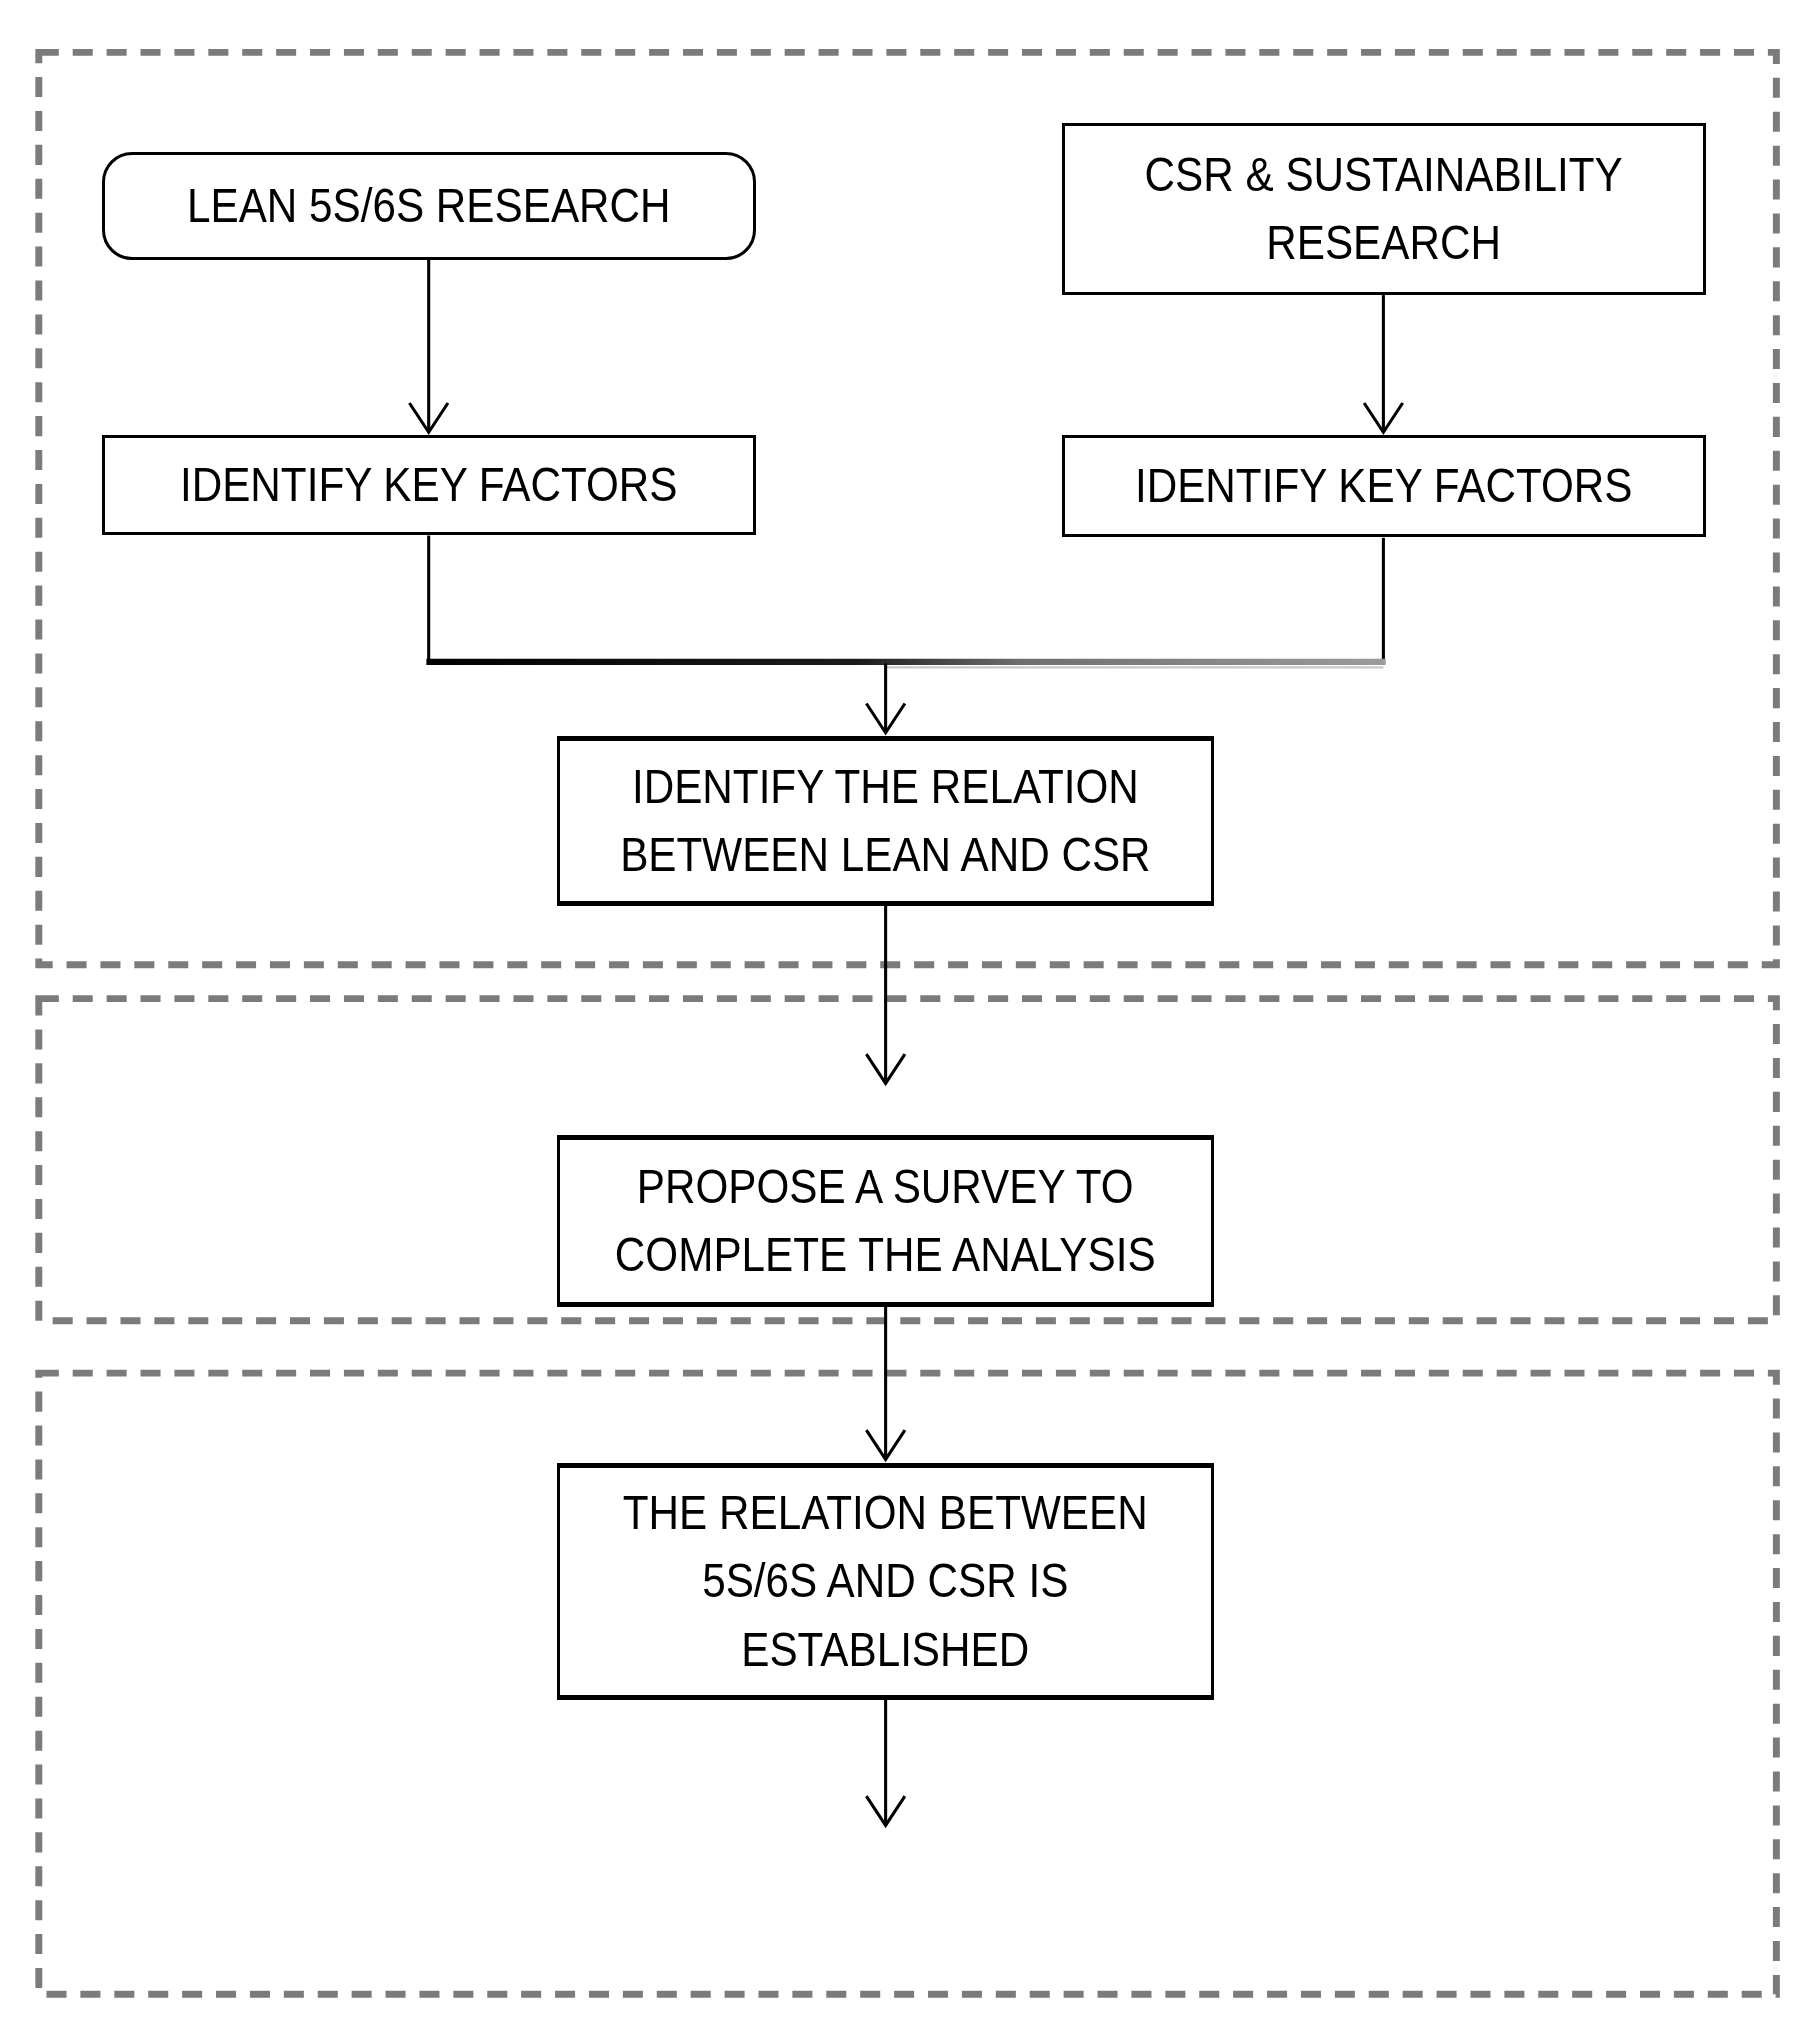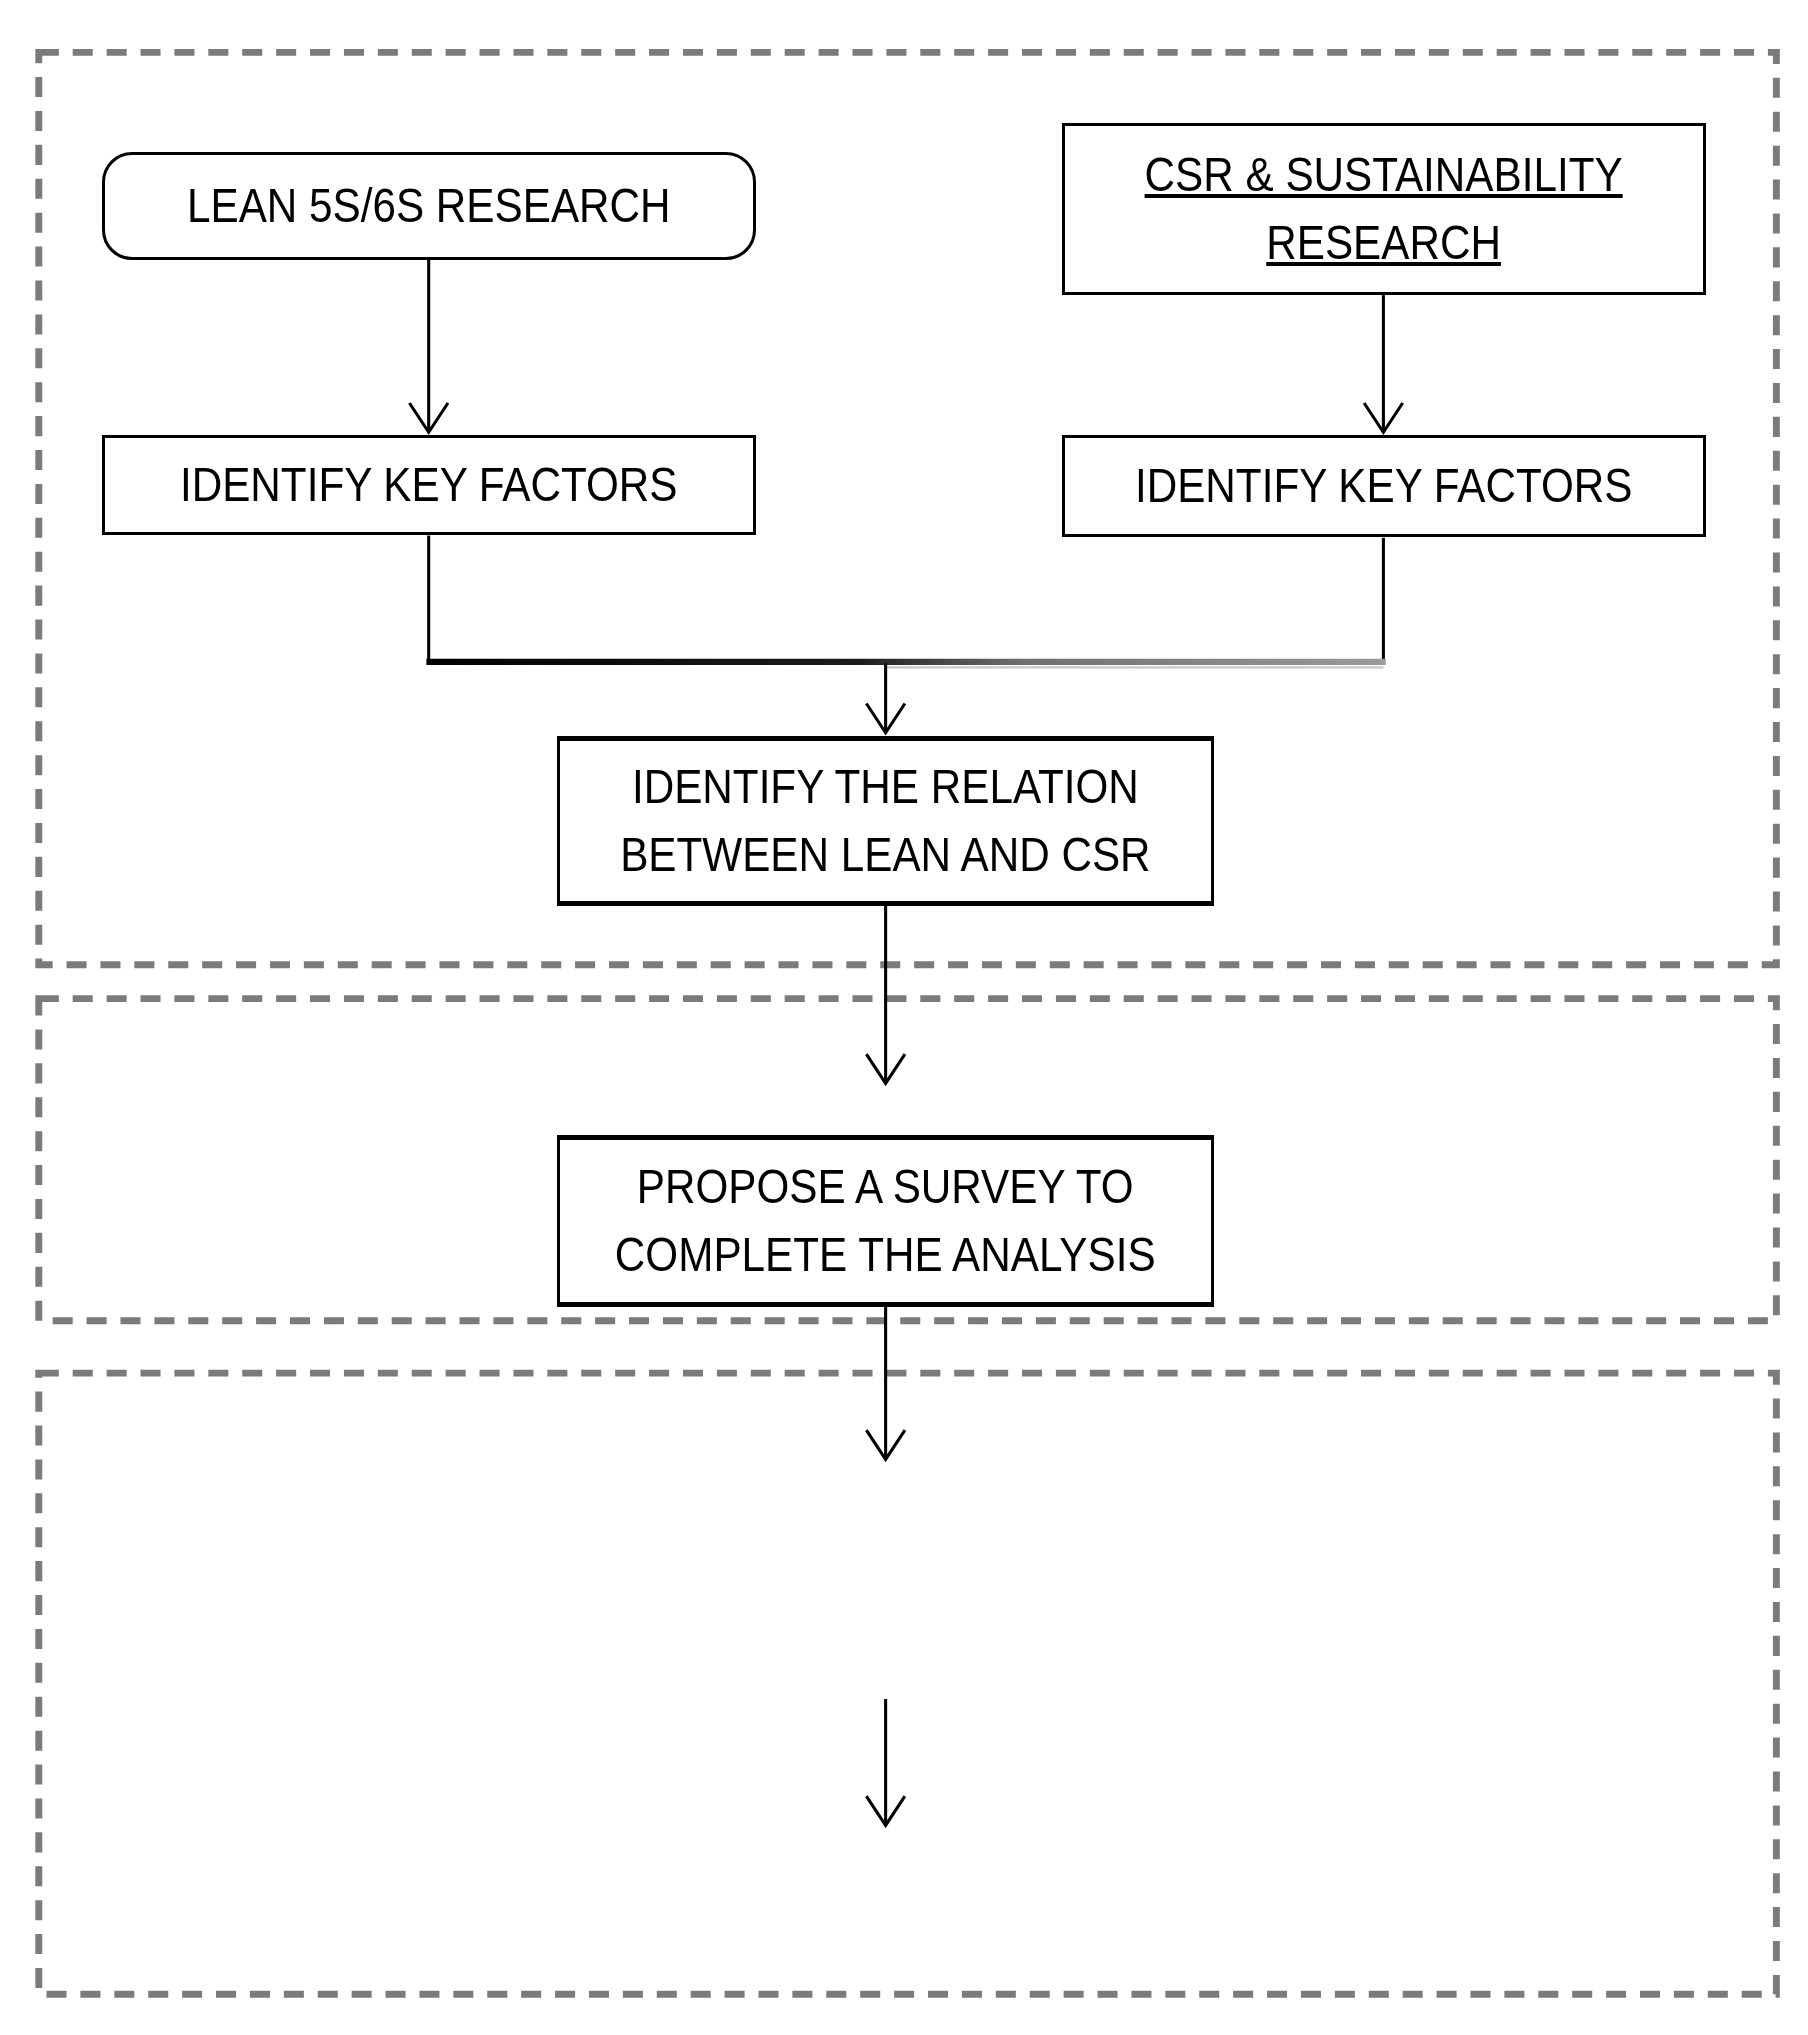--- a/index.html
+++ b/index.html
@@ -99,21 +99,21 @@
     <g stroke="#000000" fill="none">
       <line x1="1149" y1="2205" x2="1149" y2="2369" stroke-width="4"></line>
       <polyline points="1124,2331 1149,2369 1174,2331" stroke-width="4"></polyline>
     </g>
   </svg>
 
   <div class="node" style="left:102px; top:152px; width:654px; height:108px;border-radius:30px;">
     <span class="label">LEAN 5S/6S RESEARCH</span>
   </div>
 
-  <div class="node" style="left:1062px; top:123px; width:644px; height:172px;text-decoration:underline;">
+  <div class="node" style="left:1062px; top:123px; width:644px; height:172px;">
     <span class="label">CSR &amp; SUSTAINABILITY
 RESEARCH</span>
   </div>
 
   <div class="node" style="left:102px; top:435px; width:654px; height:100px;">
     <span class="label">IDENTIFY KEY FACTORS</span>
   </div>
 
   <div class="node" style="left:1062px; top:435px; width:644px; height:102px;">
     <span class="label">IDENTIFY KEY FACTORS</span>
@@ -122,16 +122,21 @@
   <div class="node thick" style="left:557px; top:736px; width:657px; height:170px;align-items:center;">
     <span class="label">IDENTIFY THE RELATION
 BETWEEN LEAN AND CSR</span>
   </div>
 
   <div class="node thick" style="left:557px; top:1087px; width:657px; height:172px;margin-top:48px;">
     <span class="label">PROPOSE A SURVEY TO
 COMPLETE THE ANALYSIS</span>
   </div>
 
+  <div class="node thick" style="left:557px; top:1463px; width:657px; height:237px;">
+    <span class="label">THE RELATION BETWEEN
+5S/6S AND CSR IS
+ESTABLISHED</span>
+  </div>
 
 
 </div>
 
 
 </body></html>

